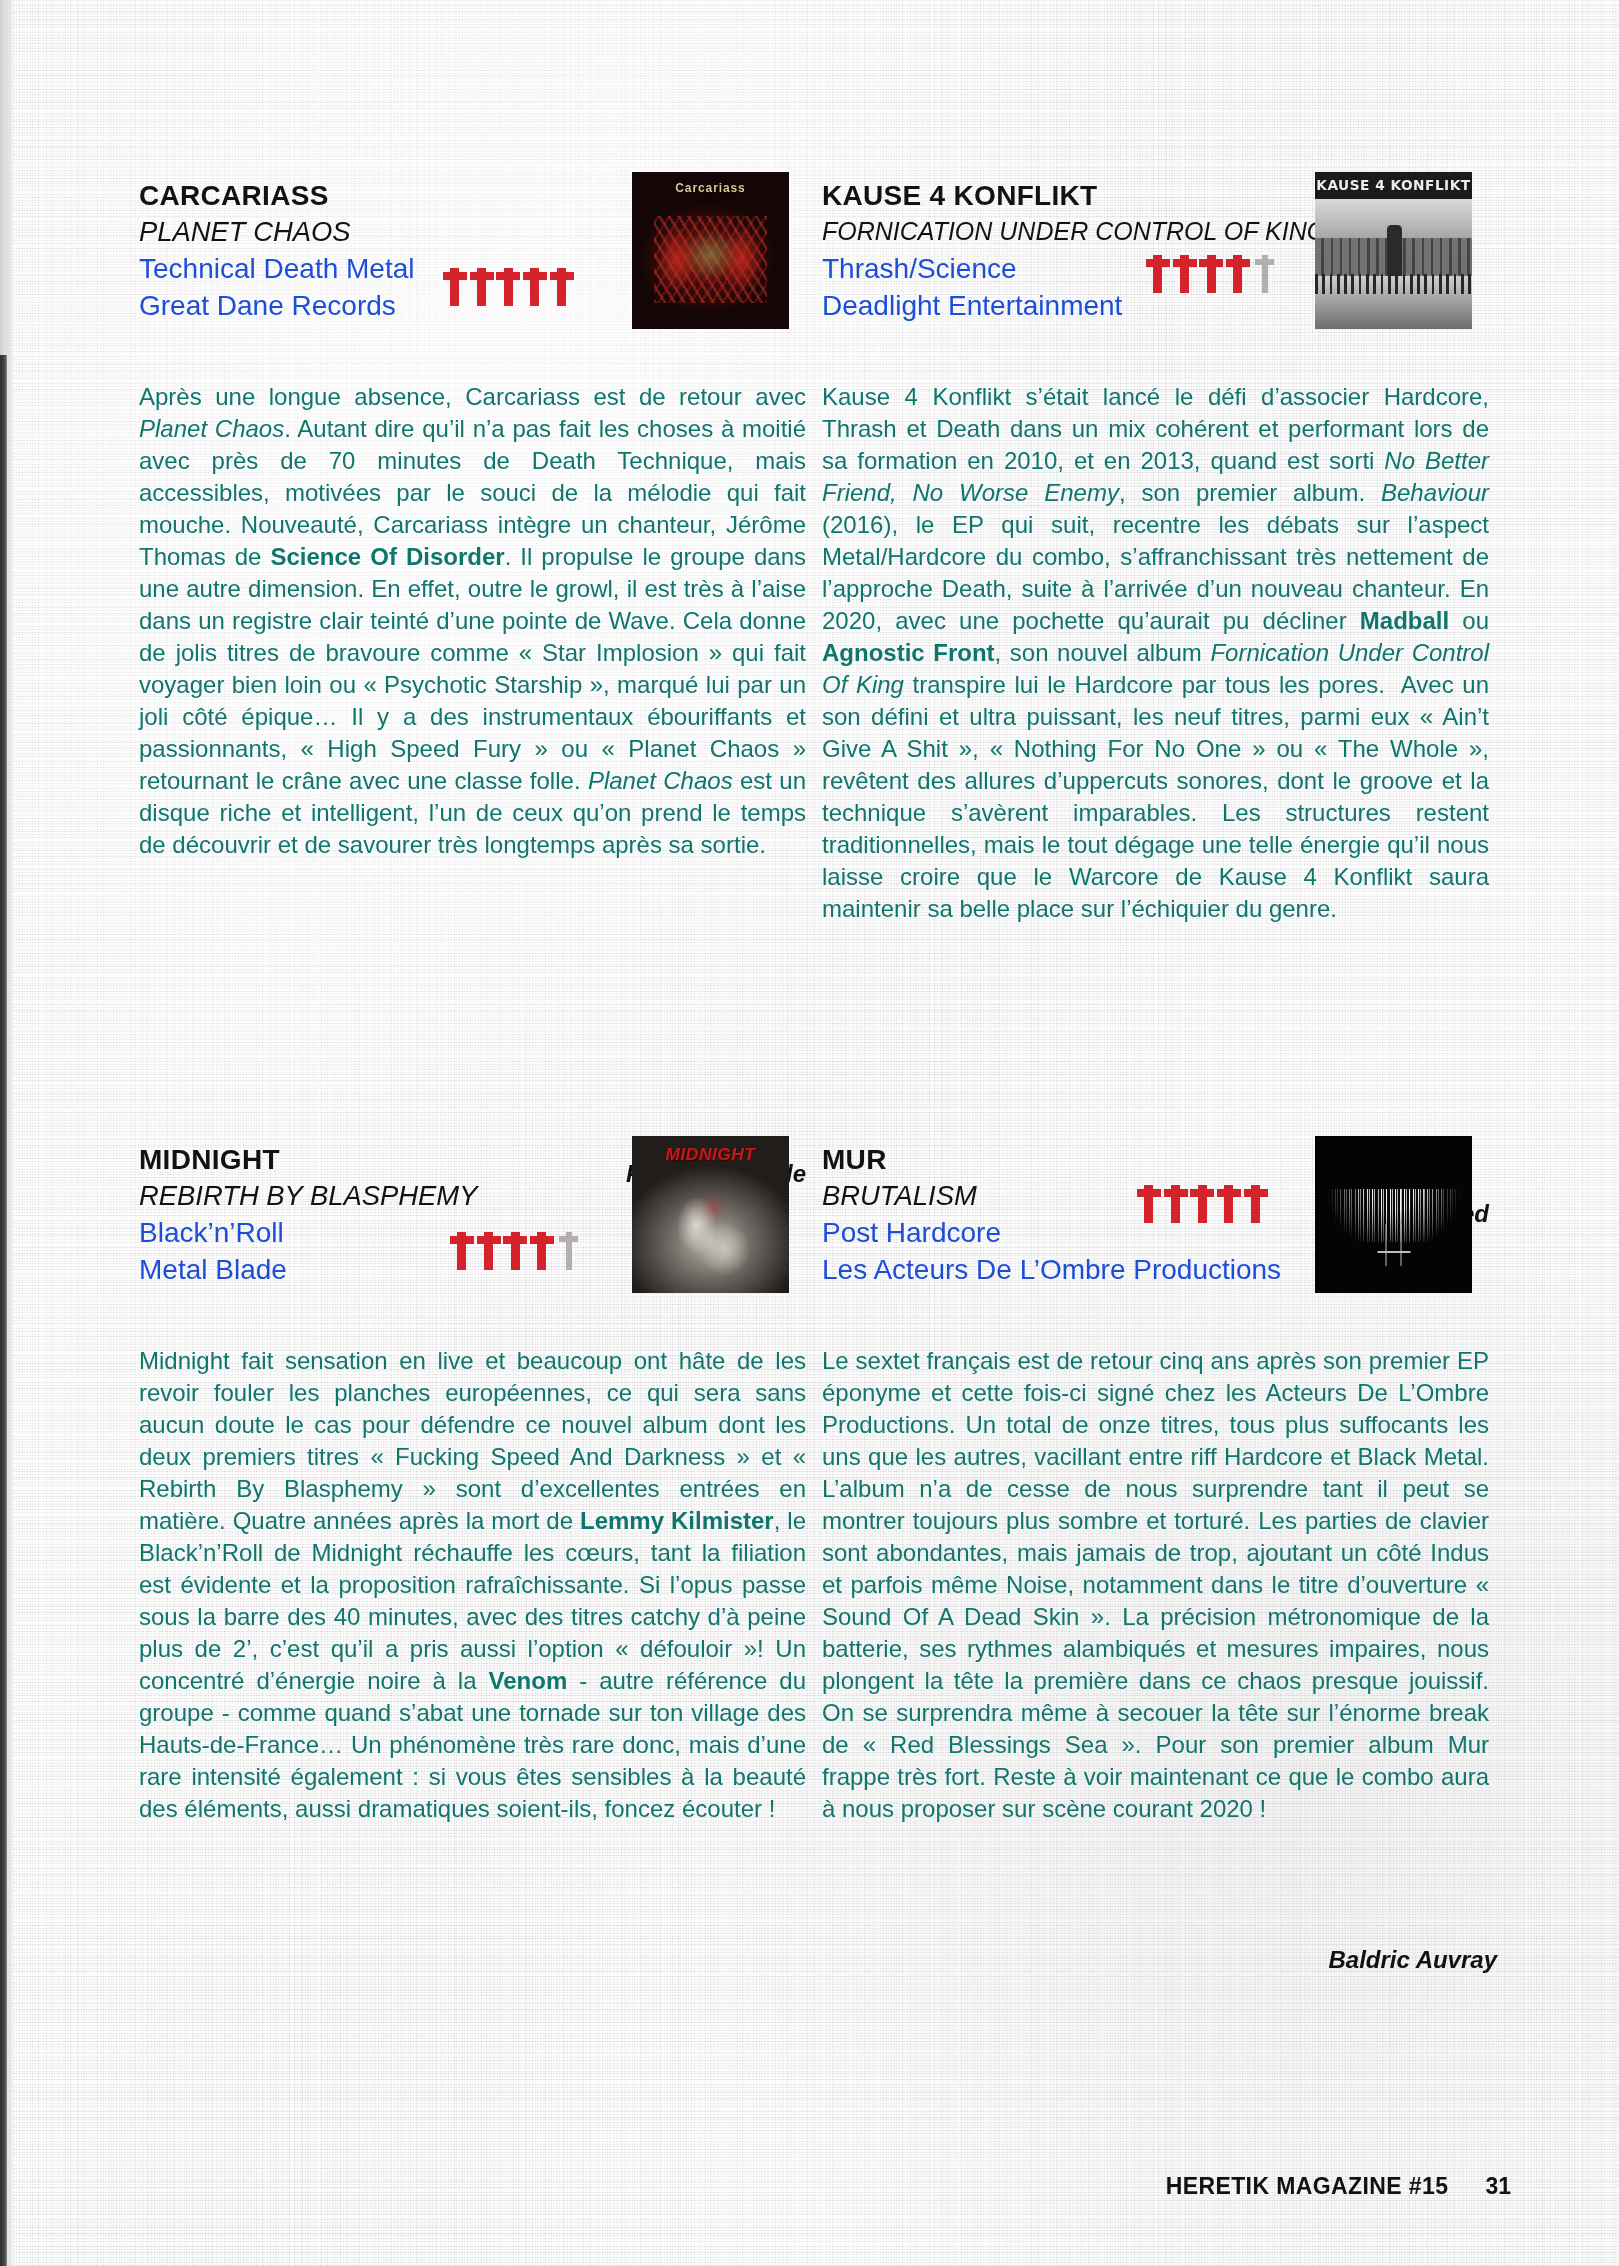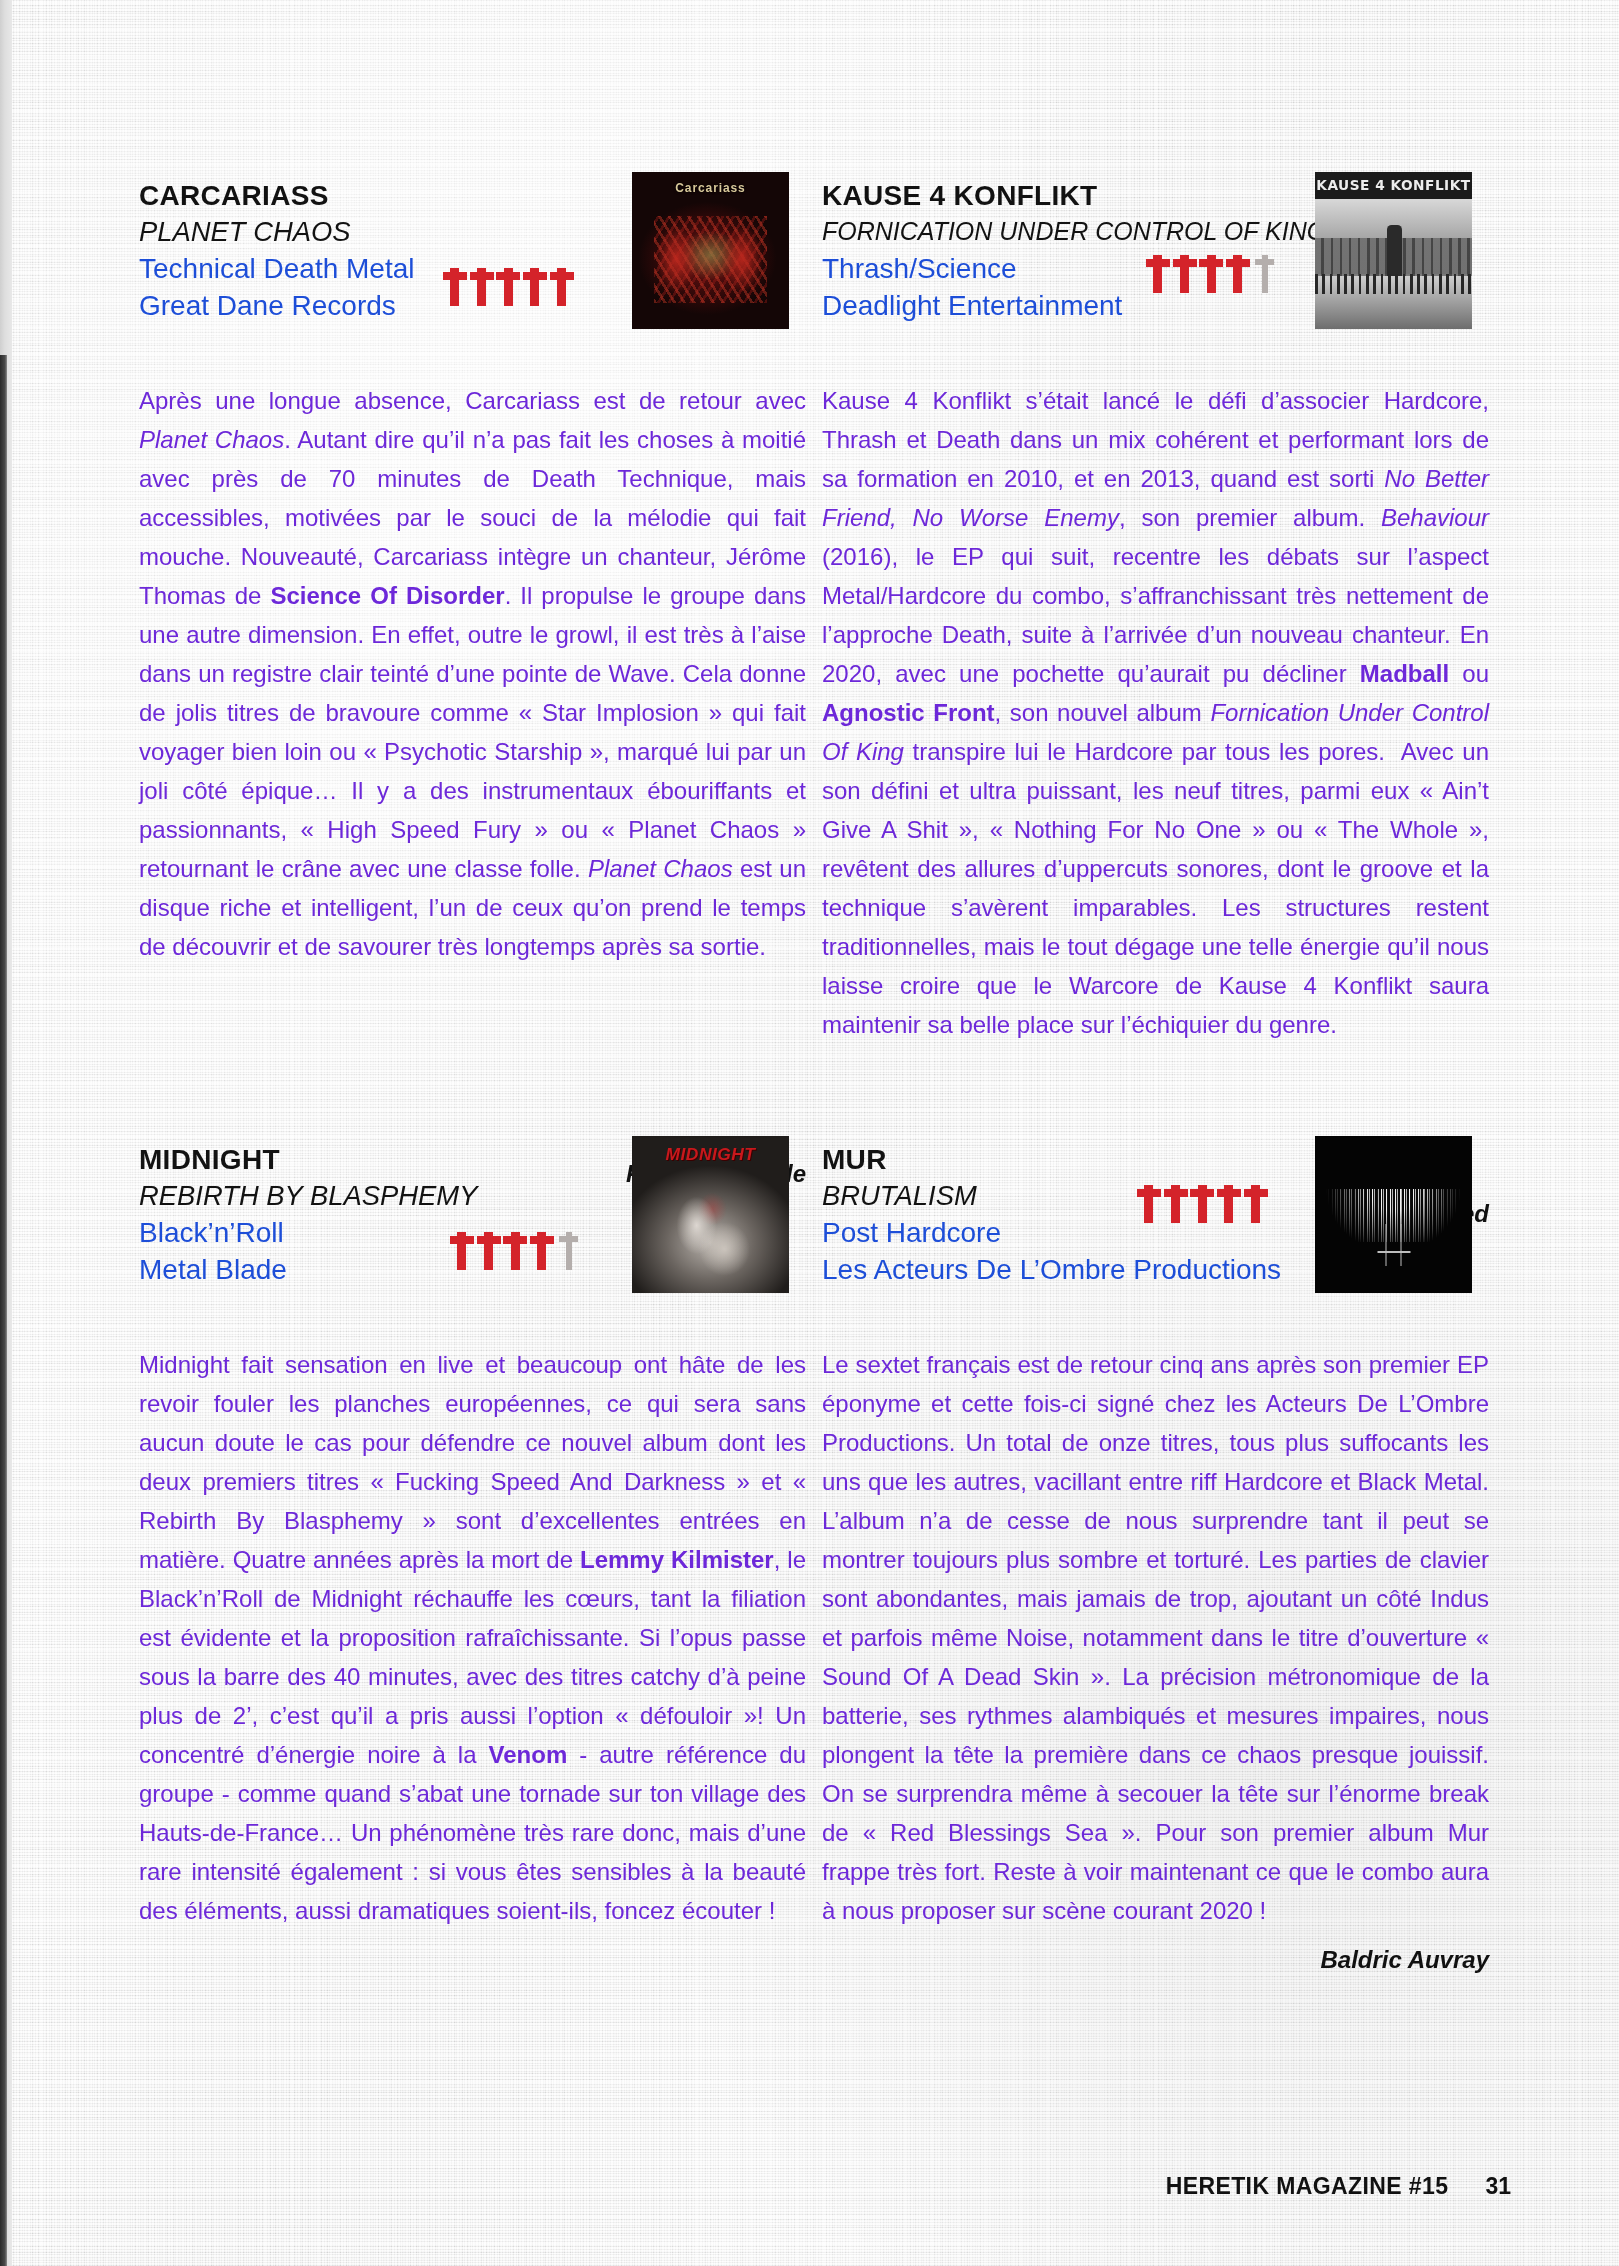--- a/index.html
+++ b/index.html
@@ -243,22 +243,22 @@
     position: absolute; background: #bdbdbd; display: block;
   }
   .cov-u-v1 { left: 8.2px;  top: 0;   width: 1.8px; height: 42px; }
   .cov-u-v2 { left: 23px; top: 0;   width: 1.8px; height: 42px; }
   .cov-u-h1 { left: 0;    top: 27.4px; width: 33px; height: 1.8px; }
 
   
   .body-col {
     position: absolute;
     font-size: 24px;
-    line-height: 39px;
-    color: #6d28d9;
+    line-height: 32px;
+    color: #0f766e;
     text-align: justify;
     text-justify: inter-word;
     -webkit-hyphens: none;
     hyphens: none;
     font-weight: 400;
   }
   .body-col b { font-weight: bold; }
   .body-col i { font-style: italic; }
 
   .signature {
@@ -446,21 +446,21 @@
       <div class="cover cover-mur" style="left:493px; top:-6.4px;">
         <div class="cov-u-wave"></div>
         <div class="cov-u-sym">
           <i class="cov-u-v1"></i>
           <i class="cov-u-v2"></i>
           <i class="cov-u-h1"></i>
         </div>
       </div>
     </div>
     <div class="body-col" style="left:0; top:203px; width:667px;">Le sextet français est de retour cinq ans après son premier EP éponyme et cette fois-ci signé chez les Acteurs De L’Ombre Productions. Un total de onze titres, tous plus suffocants les uns que les autres, vacillant entre riff Hardcore et Black Metal. L’album n’a de cesse de nous surprendre tant il peut se montrer toujours plus sombre et torturé. Les parties de clavier sont abondantes, mais jamais de trop, ajoutant un côté Indus et parfois même Noise, notamment dans le titre d’ouverture « Sound Of A Dead Skin ». La précision métronomique de la batterie, ses rythmes alambiqués et mesures impaires, nous plongent la tête la première dans ce chaos presque jouissif. On se surprendra même à secouer la tête sur l’énorme break de « Red Blessings Sea ». Pour son premier album Mur frappe très fort. Reste à voir maintenant ce que le combo aura à nous proposer sur scène courant 2020 !</div>
-    <div class="signature" style="left:0; top:804px; width:667px;">Baldric Auvray</div>
+    <div class="signature" style="left:8px; top:804px; width:667px;">Baldric Auvray</div>
   </div>
 
   <div class="footer">
     <span class="footer-mag">HERETIK MAGAZINE #15</span>
     <span class="footer-page">31</span>
   </div>
 
 </div>
 
 

